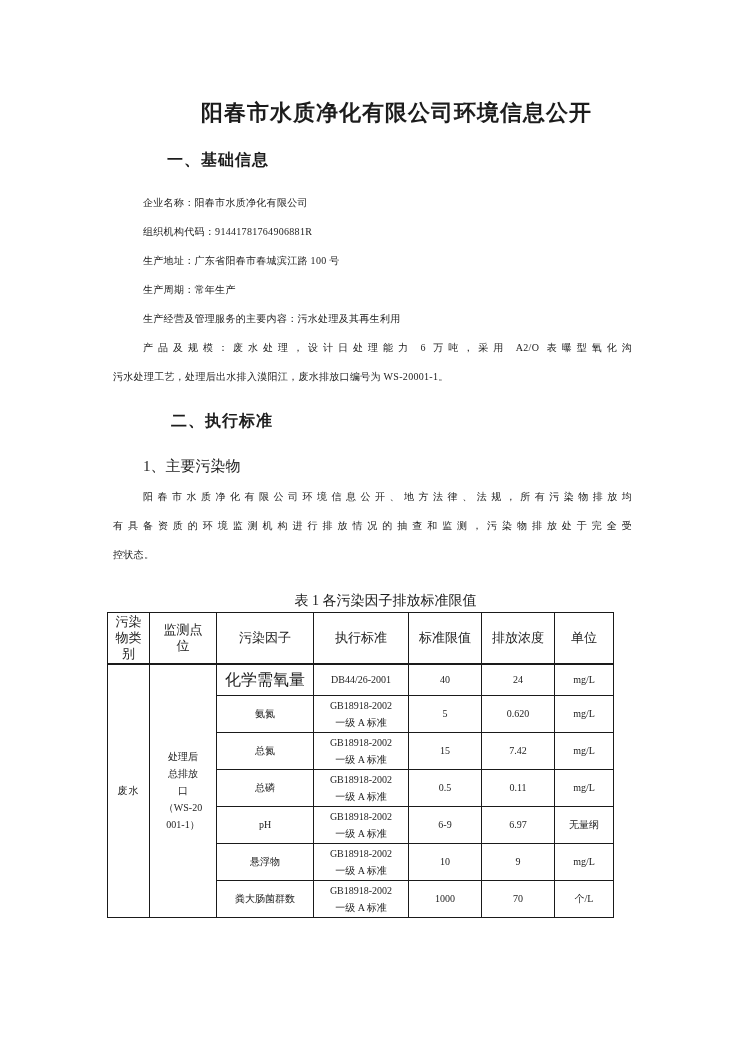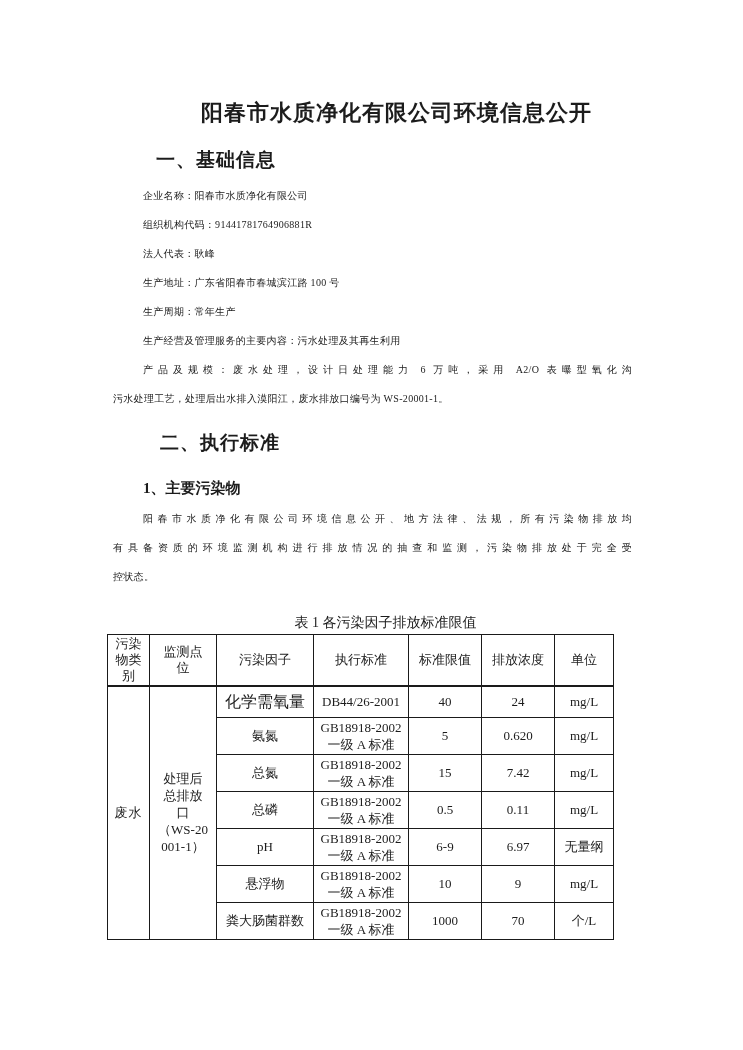--- a/index.html
+++ b/index.html
@@ -7,41 +7,41 @@
     width:743px; height:1050px; overflow:hidden;
     background:#ffffff; color:#1c1c1c;
     font-family:"Liberation Serif","DejaVu Serif",serif;
   }
   .page { width:743px; height:814px; box-sizing:border-box; padding:100px 111px 0 113px; }
 
   .doc-title {
     margin:0; font-size:22px; line-height:25px; font-weight:bold;
     text-align:center; padding-left:48px; letter-spacing:1px;
   }
-  .h-sec { margin:5px; font-size:19px; line-height:26px; font-weight:bold; letter-spacing:1px; }
+  .h-sec { margin:16px; font-size:16px; line-height:26px; font-weight:bold; letter-spacing:1px; }
   .h-sec.s1 { margin-top:23px; padding-left:38px; line-height:24px; }
   .h-sec.s2 { margin-top:17px; padding-left:42px; }
-  .h-sub { margin:21px 0 0 0; font-size:15px; line-height:22px; font-weight:bold; padding-left:30px; }
+  .h-sub { margin:21px 0 0 0; font-size:15px; line-height:22px; font-weight:normal; padding-left:30px; }
 
   .fields { margin-top:9px; }
   .para   { margin-top:5px; }
   .line { margin:0; font-size:10px; line-height:29px; letter-spacing:0.3px; }
   .indent { text-indent:30px; }
   .jlast { text-align:justify; text-align-last:justify; }
 
   .tbl-caption { margin-top:22px; font-size:14px; line-height:20px; text-align:center; padding-left:26px; }
 
   table.pollutants {
     border-collapse:collapse; table-layout:fixed;
     width:506px; margin-left:-6px; margin-top:1px;
   }
   table.pollutants td {
     border:1px solid #1a1a1a; text-align:center; vertical-align:middle;
     padding:1px 2px; box-sizing:border-box; white-space:pre-line;
-    font-size:13px; line-height:17px; overflow:hidden;
+    font-size:10px; line-height:17px; overflow:hidden;
   }
   tr.thead { height:50px; }
   tr.thead td { border-bottom-width:2px; font-size:13px; line-height:16px; }
   tr.row0 { height:31px; }
   tr.rowN { height:36px; }
   td.b-thick { border-right-width:2.5px; }
   td.cat { font-size:14px; letter-spacing:1px; }
   td.point { font-size:13px; line-height:17px; }
   td.factor { font-size:14px; }
   tr.row0 td.factor { font-size:16px; }
@@ -54,21 +54,20 @@
 
 <div class="page">
 
   <h1 class="doc-title">阳春市水质净化有限公司环境信息公开</h1>
 
   <h2 class="h-sec s1">一、基础信息</h2>
 
   <div class="fields">
     <p class="line indent">企业名称：阳春市水质净化有限公司</p>
     <p class="line indent">组织机构代码：91441781764906881R</p>
-    <p class="line indent">法人代表：耿峰</p>
     <p class="line indent">生产地址：广东省阳春市春城滨江路 100 号</p>
     <p class="line indent">生产周期：常年生产</p>
     <p class="line indent">生产经营及管理服务的主要内容：污水处理及其再生利用</p>
     <p class="line indent jlast">产品及规模：废水处理，设计日处理能力 6 万吨，采用 A2/O 表曝型氧化沟</p>
     <p class="line">污水处理工艺，处理后出水排入漠阳江，废水排放口编号为 WS-20001-1。</p>
   </div>
 
   <h2 class="h-sec s2">二、执行标准</h2>
   <h3 class="h-sub">1、主要污染物</h3>
 

